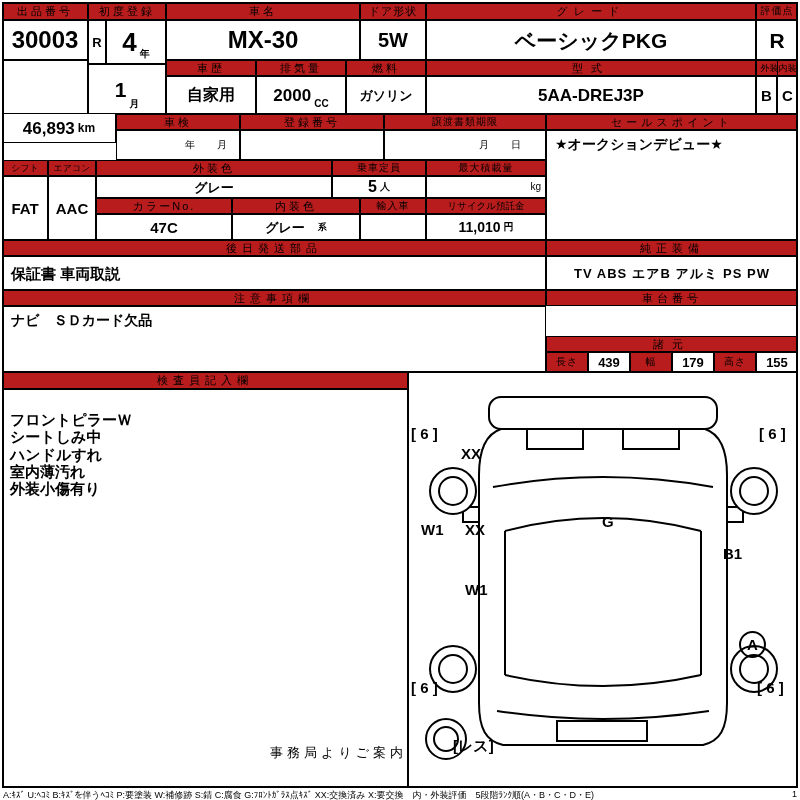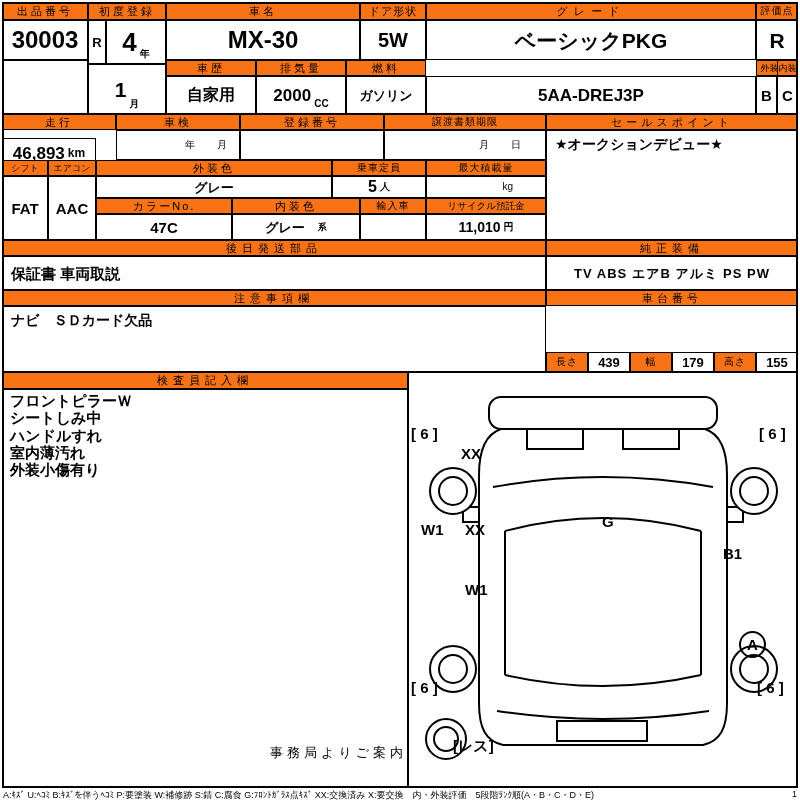--- a/index.html
+++ b/index.html
@@ -7,32 +7,32 @@
   body {
     font-family:"Liberation Sans","DejaVu Sans",sans-serif;
     background:#fff; color:#000; overflow:hidden;
   }
   .sheet { position:relative; width:800px; height:800px; background:#fff; }
   .frame { position:absolute; left:2px; top:2px; width:796px; height:786px;
            border:2px solid #000; pointer-events:none; }
   .cell { position:absolute; border:1px solid #000; background:#fff;
           display:flex; align-items:center; justify-content:center;
           overflow:hidden; line-height:1; white-space:nowrap; }
-  .hdr  { background:#f97316; font-size:11px; letter-spacing:3px; }
+  .hdr  { background:#b91c1c; font-size:11px; letter-spacing:3px; }
   .hdr.small { font-size:10px; letter-spacing:1px; }
   .hdr.tiny  { font-size:9px;  letter-spacing:0; }
   .val  { font-weight:bold; }
   .unit { font-size:10px; font-weight:bold; margin-left:3px; align-self:flex-end; padding-bottom:4px; }
   .unit.mid { align-self:center; padding-bottom:0; }
   .left-align { justify-content:flex-start; padding-left:8px; }
   .top-left   { align-items:flex-start; justify-content:flex-start; padding:6px 8px; }
   .right-align{ justify-content:flex-end; padding-right:12px; }
   .blank-label{ font-size:10px; font-weight:normal; }
   .notes-box  { flex-direction:column; align-items:flex-start; justify-content:flex-start;
-                padding:2px 7px; line-height:1.15; }
+                padding:21px 7px; line-height:1.15; }
   .note-line  { font-size:15px; font-weight:bold; }
   .office     { position:absolute; left:0; right:0; bottom:26px; text-align:right;
                 font-size:13px; letter-spacing:4px; font-weight:normal; }
   .diagram    { position:absolute; left:408px; top:372px; width:390px; height:416px;
                 border:1px solid #000; background:#fff; }
   .diagram svg{ position:absolute; left:0; top:0; }
   .marker-layer { position:absolute; left:0; top:0; width:100%; height:100%; }
   .marker { position:absolute; font-size:15px; font-weight:bold; white-space:nowrap; }
   .marker.circled { border:2px solid #000; border-radius:50%; width:27px; height:27px;
                     display:flex; align-items:center; justify-content:center; }
@@ -76,29 +76,30 @@
 
   <div class="cell hdr" style="left:256px;top:60px;width:90px;height:16px">排気量</div>
   <div class="cell val" style="left:256px;top:76px;width:90px;height:38px">
     <span style="font-size:17px">2000</span>
     <span class="unit">CC</span>
   </div>
 
   <div class="cell hdr" style="left:346px;top:60px;width:80px;height:16px">燃料</div>
   <div class="cell val" style="left:346px;top:76px;width:80px;height:38px;font-size:13px">ガソリン</div>
 
+  <div class="cell hdr" style="left:426px;top:60px;width:330px;height:16px;letter-spacing:8px">型式</div>
   <div class="cell val" style="left:426px;top:76px;width:330px;height:38px;font-size:17px">5AA-DREJ3P</div>
 
   <div class="cell hdr tiny" style="left:756px;top:60px;width:27px;height:16px">外装</div>
   <div class="cell hdr tiny" style="left:777px;top:60px;width:21px;height:16px">内装</div>
   <div class="cell val" style="left:756px;top:76px;width:21px;height:38px;font-size:15px">B</div>
   <div class="cell val" style="left:777px;top:76px;width:21px;height:38px;font-size:15px">C</div>
 
   <div class="cell hdr" style="left:2px;top:114px;width:114px;height:16px">走行</div>
-  <div class="cell val" style="left:2px;top:138px;width:94px;height:30px">
+  <div class="cell val" style="left:2px;top:113px;width:114px;height:30px">
     <span style="font-size:17px">46,893</span>
     <span class="unit mid" style="font-size:12px">km</span>
   </div>
 
   <div class="cell hdr" style="left:116px;top:114px;width:124px;height:16px">車検</div>
   <div class="cell right-align" style="left:116px;top:130px;width:124px;height:30px;gap:22px">
     <span class="blank-label">年</span>
     <span class="blank-label">月</span>
   </div>
 
@@ -122,21 +123,21 @@
   <div class="cell hdr" style="left:96px;top:160px;width:236px;height:16px">外装色</div>
   <div class="cell val" style="left:96px;top:176px;width:236px;height:22px;font-size:13px">グレー</div>
 
   <div class="cell hdr small" style="left:332px;top:160px;width:94px;height:16px">乗車定員</div>
   <div class="cell val" style="left:332px;top:176px;width:94px;height:22px">
     <span style="font-size:16px">5</span>
     <span class="unit mid">人</span>
   </div>
 
   <div class="cell hdr small" style="left:426px;top:160px;width:120px;height:16px">最大積載量</div>
-  <div class="cell right-align" style="left:426px;top:176px;width:120px;height:22px;padding-right:32px">
+  <div class="cell right-align" style="left:426px;top:176px;width:120px;height:22px;padding-right:4px">
     <span class="blank-label">kg</span>
   </div>
 
   <div class="cell hdr" style="left:96px;top:198px;width:136px;height:16px;letter-spacing:2px">カラーNo.</div>
   <div class="cell val" style="left:96px;top:214px;width:136px;height:26px;font-size:15px">47C</div>
 
   <div class="cell hdr" style="left:232px;top:198px;width:128px;height:16px">内装色</div>
   <div class="cell val" style="left:232px;top:214px;width:128px;height:26px;gap:10px">
     <span style="font-size:13px">グレー</span>
     <span class="unit mid" style="font-size:9px">系</span>
@@ -155,20 +156,21 @@
   <div class="cell val left-align" style="left:2px;top:256px;width:544px;height:34px;font-size:15px">保証書 車両取説</div>
 
   <div class="cell hdr" style="left:546px;top:240px;width:252px;height:16px;letter-spacing:5px">純正装備</div>
   <div class="cell val" style="left:546px;top:256px;width:252px;height:34px;font-size:13px;letter-spacing:1px">TV ABS エアB アルミ PS PW</div>
 
   <div class="cell hdr" style="left:2px;top:290px;width:544px;height:16px;letter-spacing:5px">注意事項欄</div>
   <div class="cell val top-left" style="left:2px;top:306px;width:544px;height:66px;font-size:14px">ナビ　ＳＤカード欠品</div>
 
   <div class="cell hdr" style="left:546px;top:290px;width:252px;height:16px;letter-spacing:4px">車台番号</div>
 
+  <div class="cell hdr" style="left:546px;top:336px;width:252px;height:16px;letter-spacing:8px">諸元</div>
   <div class="cell hdr small" style="left:546px;top:352px;width:42px;height:20px">長さ</div>
   <div class="cell val" style="left:588px;top:352px;width:42px;height:20px;font-size:13px">439</div>
   <div class="cell hdr small" style="left:630px;top:352px;width:42px;height:20px">幅</div>
   <div class="cell val" style="left:672px;top:352px;width:42px;height:20px;font-size:13px">179</div>
   <div class="cell hdr small" style="left:714px;top:352px;width:42px;height:20px">高さ</div>
   <div class="cell val" style="left:756px;top:352px;width:42px;height:20px;font-size:13px">155</div>
 
   <div class="cell hdr" style="left:2px;top:372px;width:406px;height:17px;letter-spacing:5px">検査員記入欄</div>
   <div class="cell notes-box" style="left:2px;top:389px;width:406px;height:399px">
     <div class="note-line">フロントピラーＷ</div>

